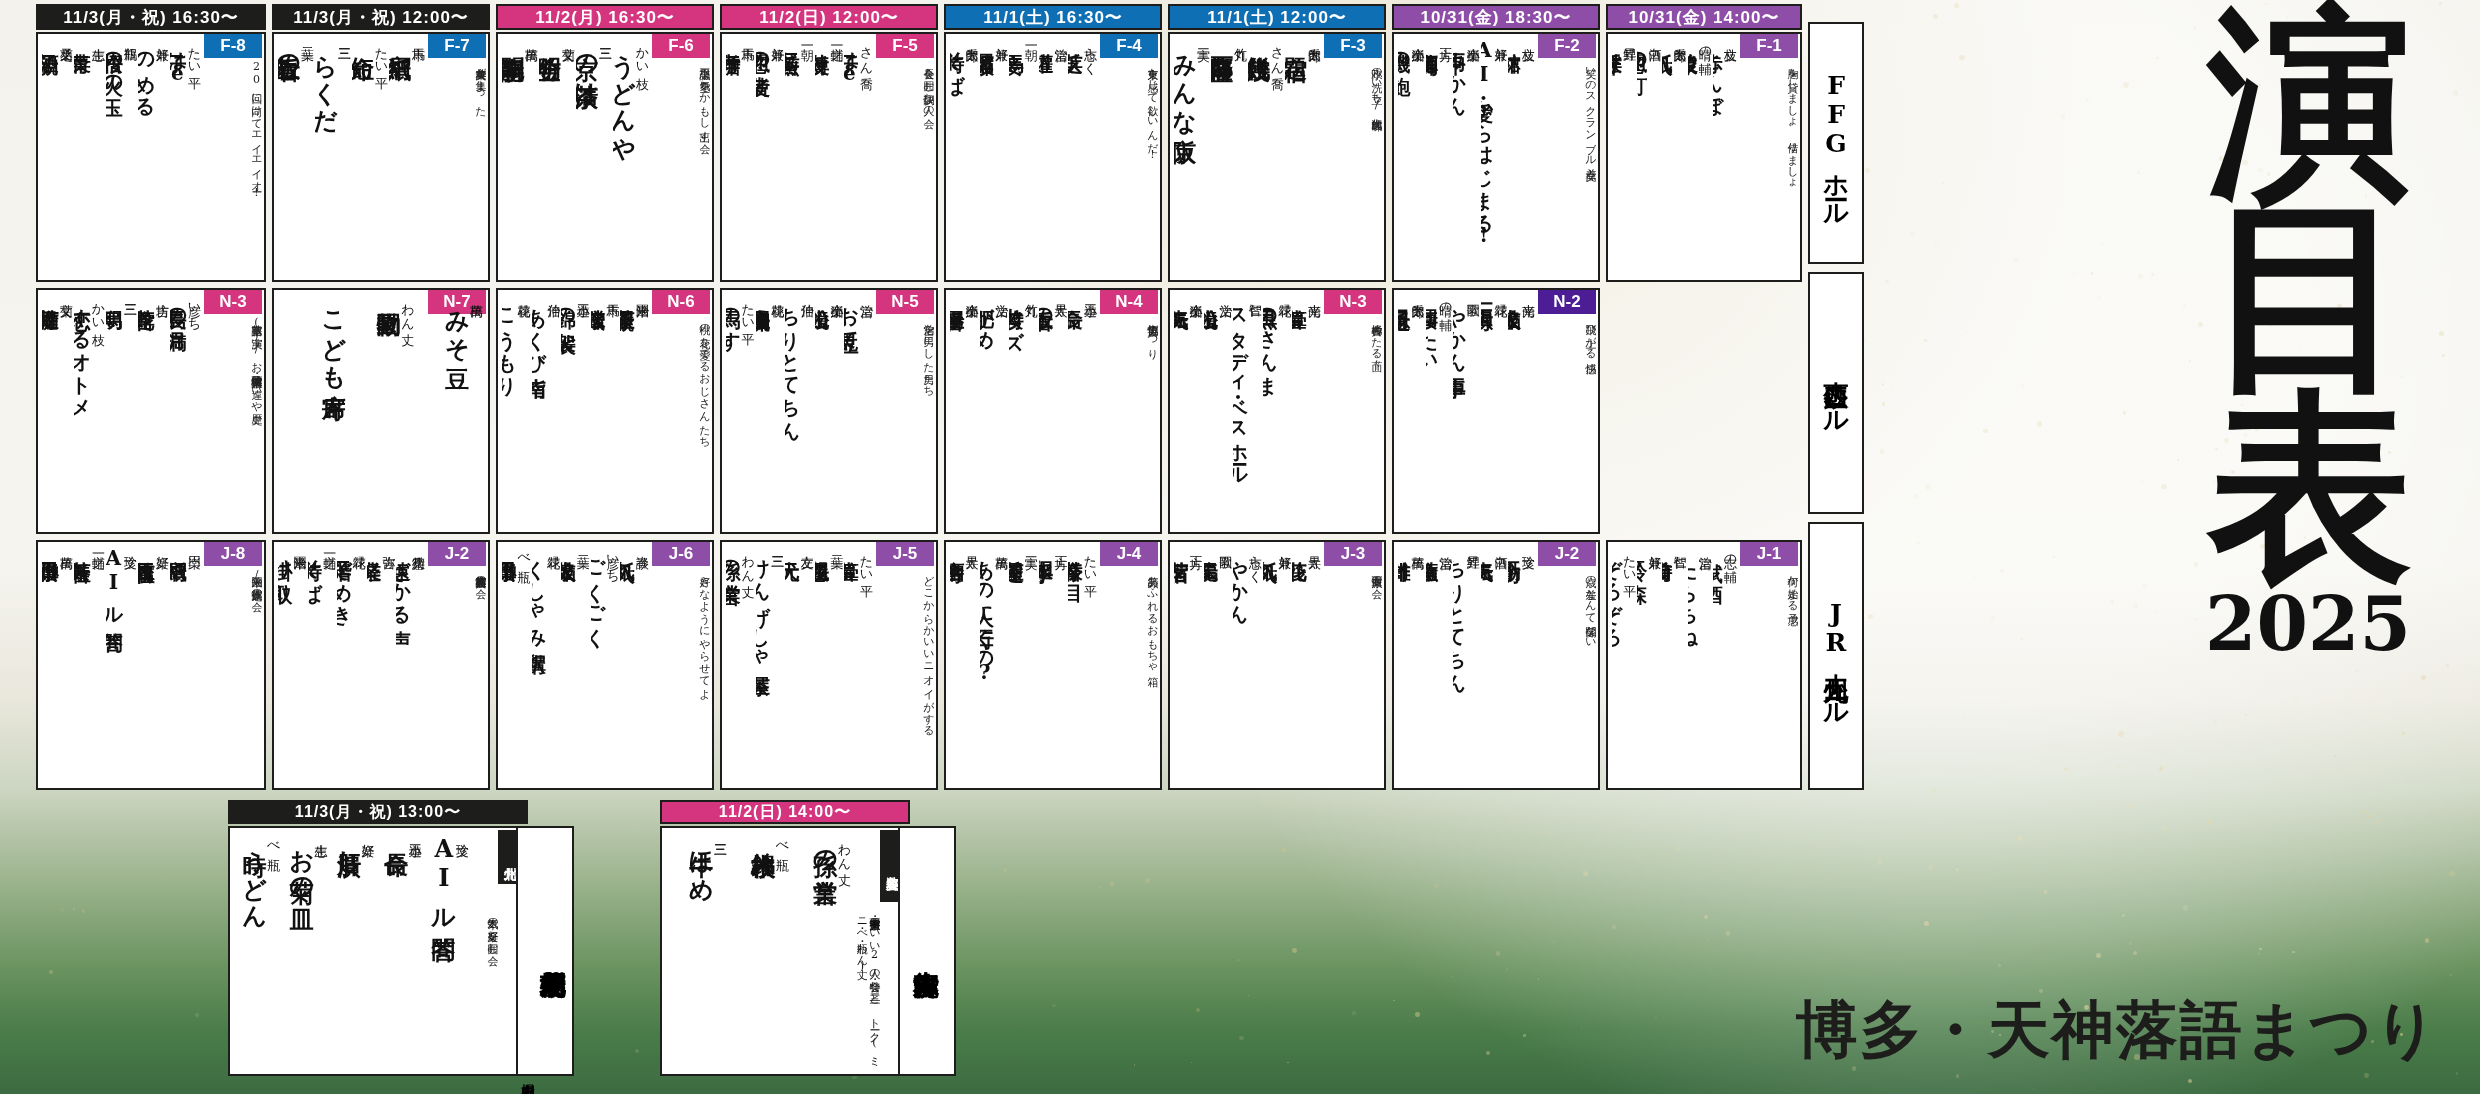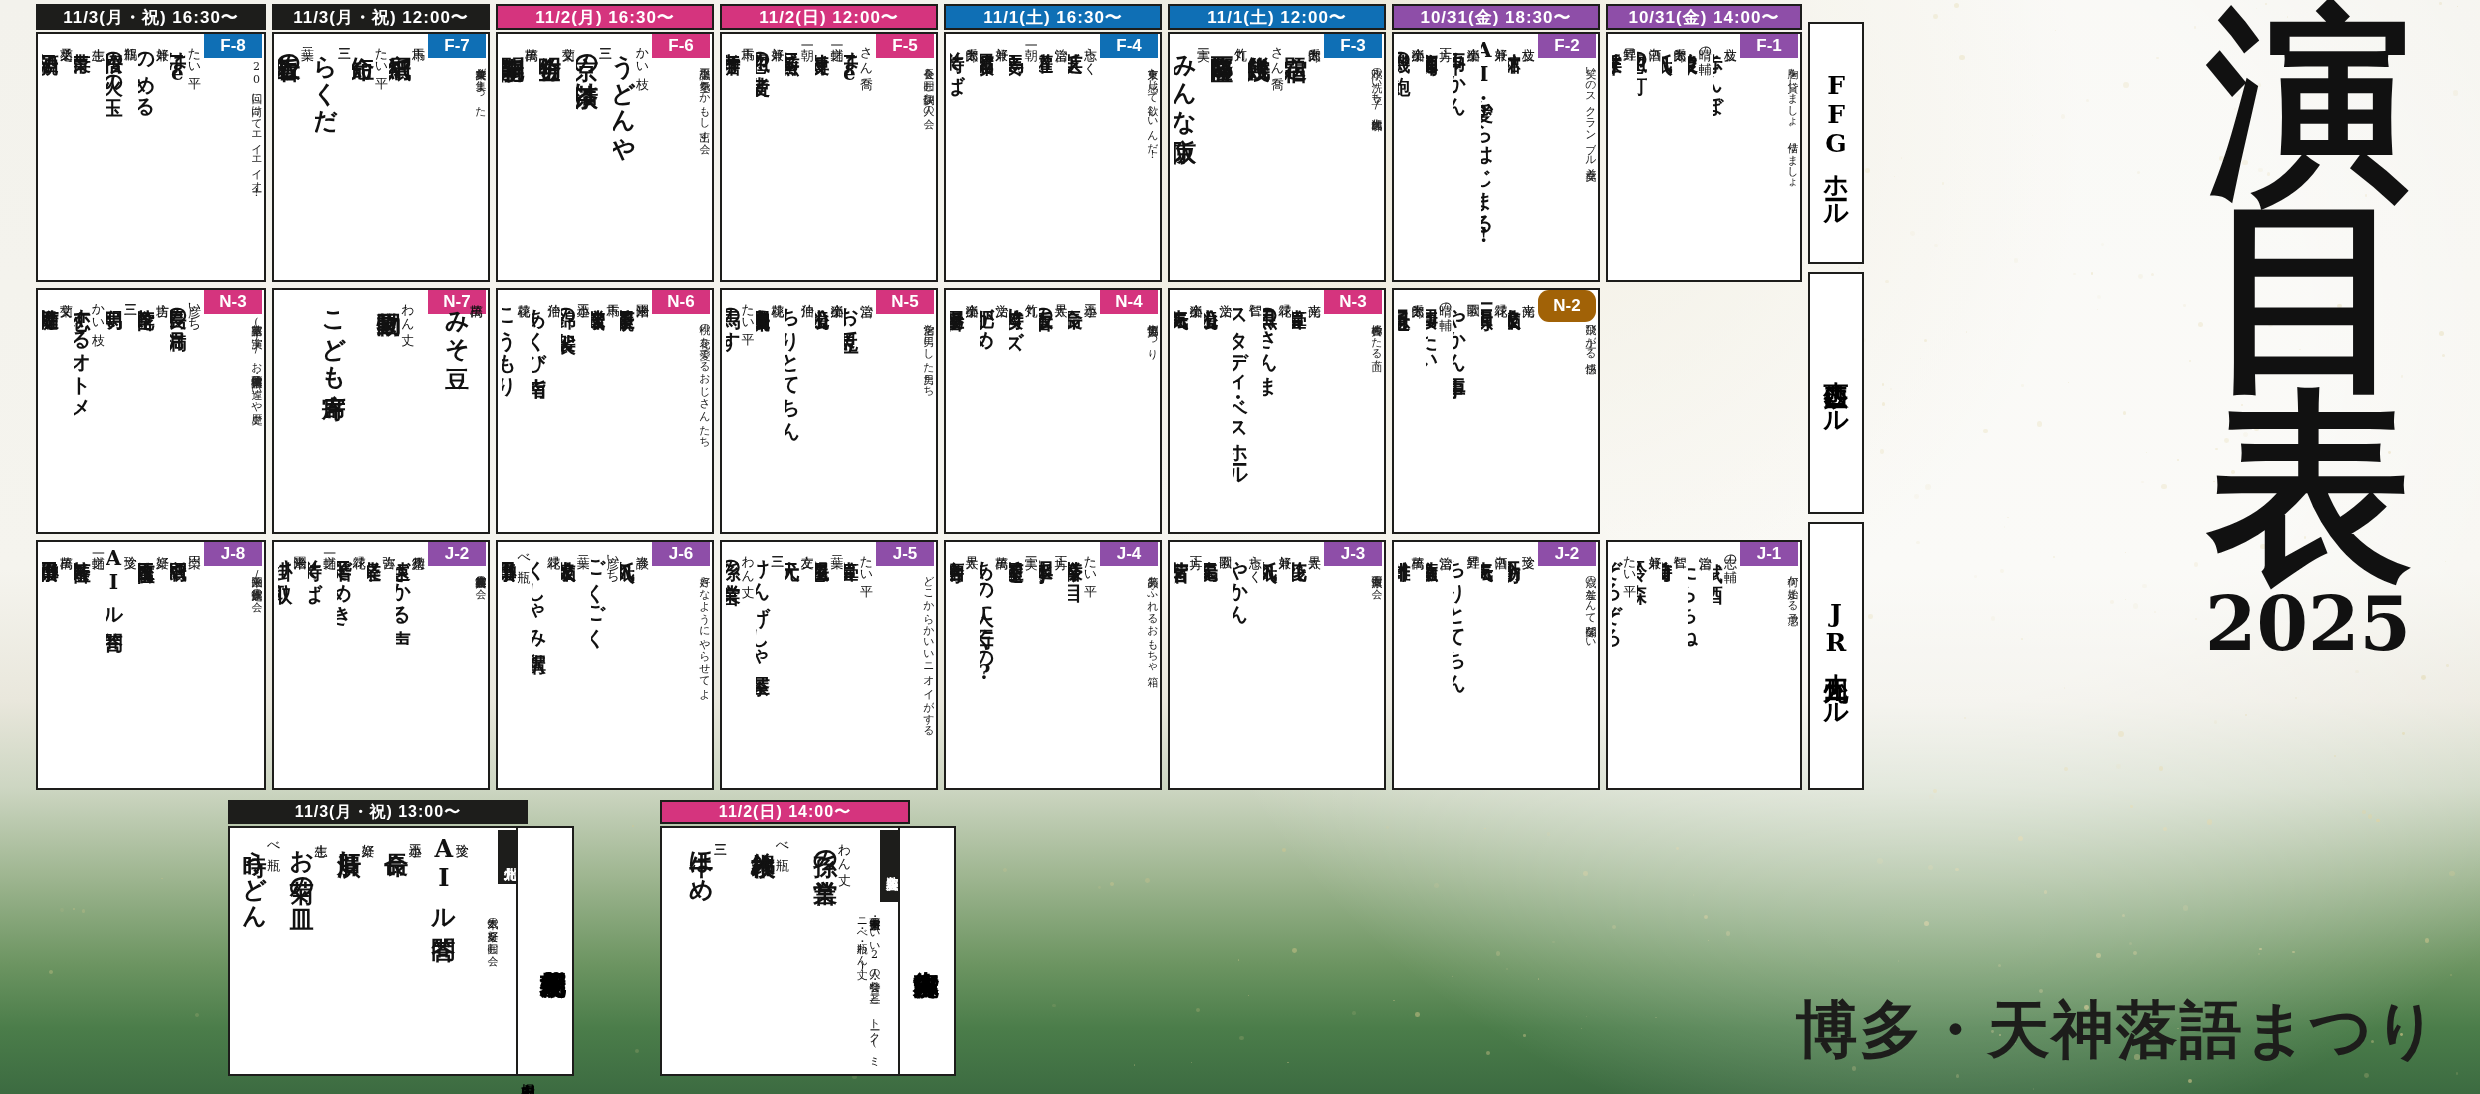--- a/index.html
+++ b/index.html
@@ -608,21 +608,21 @@
     </div>
     <div style="position: absolute; left: 1203.6px; top: 294px; width: 29.6px; height: 234px; display: flex; flex-direction: row-reverse; align-items: flex-start; overflow: hidden;">
       <div class="v perf" style="font-size: 13px; line-height: 1.05; height: 100%; color: rgb(17, 17, 17); margin-right: 1px;">文治</div>
       <div class="v title" style="font-size: 20px; line-height: 1; height: 100%; color: rgb(17, 17, 17);">松山鏡</div>
     </div>
     <div style="position: absolute; left: 1174px; top: 294px; width: 29.6px; height: 234px; display: flex; flex-direction: row-reverse; align-items: flex-start; overflow: hidden;">
       <div class="v perf" style="font-size: 13px; line-height: 1.05; height: 100%; color: rgb(17, 17, 17); margin-right: 1px;">小痴楽</div>
       <div class="v title" style="font-size: 20px; line-height: 1; height: 100%; color: rgb(17, 17, 17);">転失気</div>
     </div>
     <div class="blk" style="left: 1392px; top: 288px; width: 208px; height: 246px;"></div>
-    <div class="code" style="left: 1538px; top: 290px; width: 58px; height: 32px; background: #a16207; border-radius: 11px;">N-2</div>
+    <div class="code" style="left: 1538px; top: 290px; width: 58px; height: 24px; background: #4c1d95;">N-2</div>
     <div class="v note" style="position: absolute; left: 1540px; top: 316px; height: 212px; width: 56px; font-size: 11px; line-height: 1.1; color: rgb(34, 34, 34); overflow: hidden;">飛び上がる快感</div>
     <div style="position: absolute; left: 1508.4px; top: 294px; width: 27.6px; height: 234px; display: flex; flex-direction: row-reverse; align-items: flex-start; overflow: hidden;">
       <div class="v perf" style="font-size: 13px; line-height: 1.05; height: 100%; color: rgb(17, 17, 17); margin-right: 1px;">南光</div>
       <div class="v title" style="font-size: 20px; line-height: 1; height: 100%; color: rgb(17, 17, 17);">火焔太鼓</div>
     </div>
     <div style="position: absolute; left: 1480.8px; top: 294px; width: 27.6px; height: 234px; display: flex; flex-direction: row-reverse; align-items: flex-start; overflow: hidden;">
       <div class="v perf" style="font-size: 13px; line-height: 1.05; height: 100%; color: rgb(17, 17, 17); margin-right: 1px;">花緑</div>
       <div class="v title" style="font-size: 20px; line-height: 1; height: 100%; color: rgb(17, 17, 17);">三方一両損</div>
     </div>
     <div style="position: absolute; left: 1453.2px; top: 294px; width: 27.6px; height: 234px; display: flex; flex-direction: row-reverse; align-items: flex-start; overflow: hidden;">

